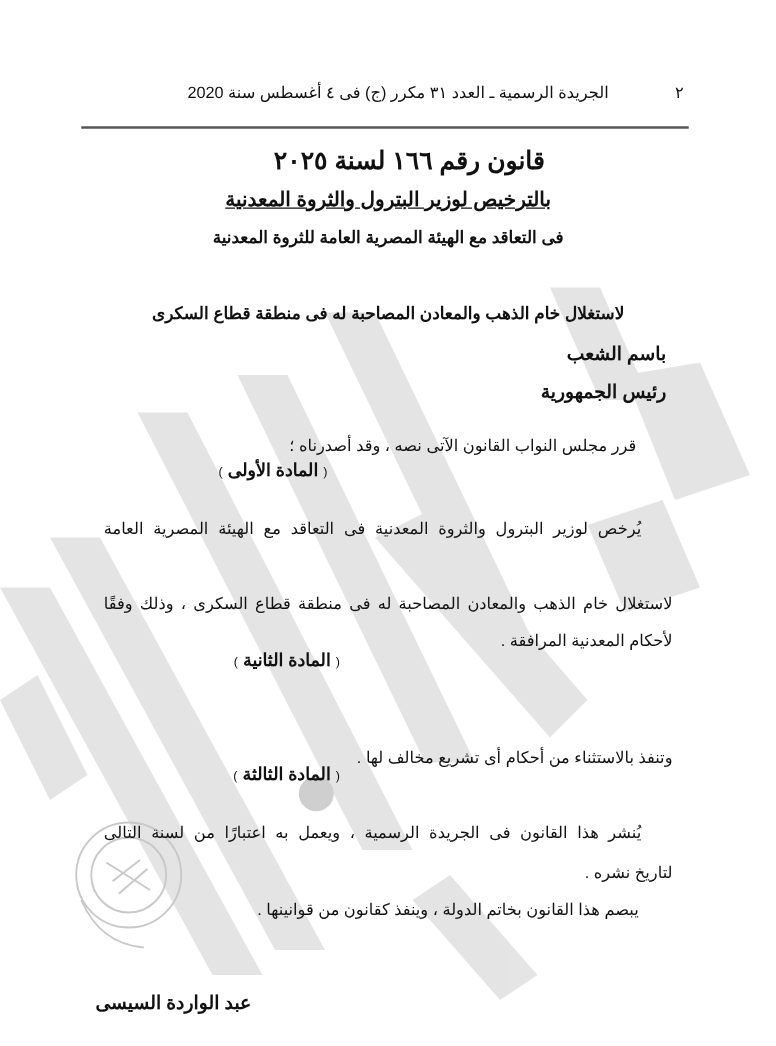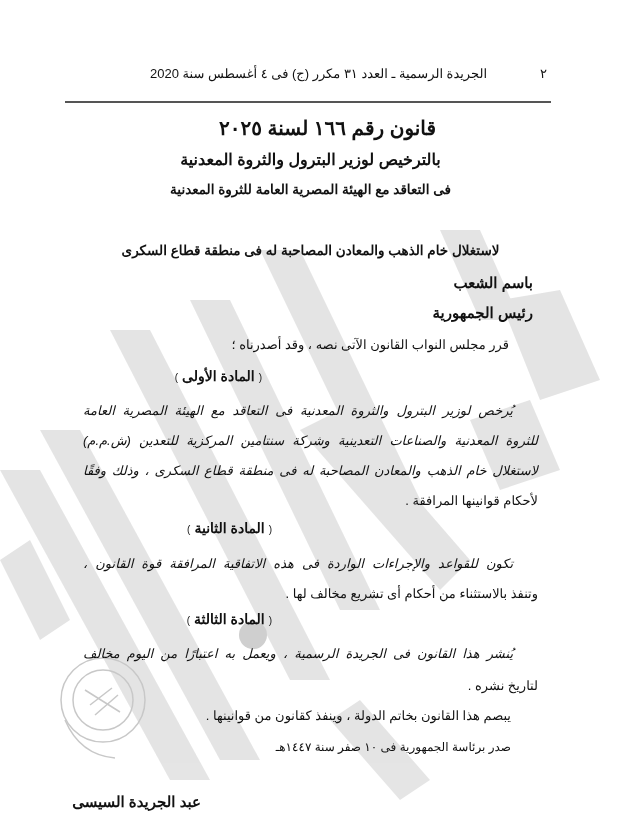--- a/index.html
+++ b/index.html
@@ -7,25 +7,25 @@
     .page { position: absolute; left: 0; top: 0; width: 621px; height: 837px; background: #fff; }
     .watermark { position: absolute; left: 0; top: 0; width: 621px; height: 837px; pointer-events: none; z-index: 0; }
     .content { position: absolute; left: 0; top: 0; width: 621px; height: 837px; z-index: 1; direction: rtl; }
     .hdr { position: absolute; top: 66px; left: 62px; width: 485px; height: 22px; font-size: 13px; font-family: "Liberation Sans", sans-serif; }
     .hdr .pg { position: absolute; right: 0; top: 0; }
     .hdr .ttl { position: absolute; right: 60px; top: 0; white-space: nowrap; }
     .hdr-rule { position: absolute; top: 101px; left: 65px; width: 486px; height: 2px; background: #555; }
     .line { position: absolute; white-space: nowrap; font-family: "Liberation Sans", sans-serif; }
     .center { left: 0; width: 621px; text-align: center; }
     .title { top: 116px; font-size: 20px; font-weight: bold; margin-left: 17px; }
-    .subtitle { top: 150px; font-size: 16px; font-weight: bold; }
+    .subtitle { top: 150px; font-size: 16px; font-weight: bold; text-decoration: underline; }
     .sub2 { font-size: 13.5px; font-weight: bold; }
     .heading-r { right: 88px; font-size: 15px; font-weight: bold; }
-    .body { font-size: 13px; }
-    .justify { left: 83px; width: 455px; text-align: justify; text-align-last: justify; font-style: italic; }
+    .body { font-size: 13px; margin-top: 12px; }
+    .justify { left: 83px; width: 455px; text-align: justify; text-align-last: justify; }
     .article { font-size: 14px; font-weight: bold; text-align: center; }
     .article .paren { font-size: 10px; font-weight: normal; padding: 0 4px; }
     .small { font-size: 12px; }
     .sig { top: 793px; right: 420px; font-size: 15px; font-weight: bold; }
   </style>
 </head>
 <body>
 
 <div class="page">
 
@@ -67,34 +67,31 @@
     <div class="line center sub2" style="top:242px">لاستغلال خام الذهب والمعادن المصاحبة له فى منطقة قطاع السكرى</div>
 
     <div class="line heading-r" style="top:274px">باسم الشعب</div>
     <div class="line heading-r" style="top:304px">رئيس الجمهورية</div>
     <div class="line body" style="top:337px; right:112px">قرر مجلس النواب القانون الآتى نصه ، وقد أصدرناه ؛</div>
 
     <div class="line article" style="top:368px; right:355px">
       <span class="paren">(</span><span>المادة الأولى</span><span class="paren">)</span>
     </div>
     <div class="line body justify" style="top:403px; width:430px; left:83px">يُرخص لوزير البترول والثروة المعدنية فى التعاقد مع الهيئة المصرية العامة</div>
-    <div class="line body justify" style="top:433px">للثروة المعدنية والصناعات التعدينية وشركة سنتامين المركزية للتعدين (ش.م.م)</div>
     <div class="line body justify" style="top:463px">لاستغلال خام الذهب والمعادن المصاحبة له فى منطقة قطاع السكرى ، وذلك وفقًا</div>
-    <div class="line body" style="top:493px; right:83px">لأحكام قوانينها المرافقة .</div>
+    <div class="line body" style="top:493px; right:83px">لأحكام المعدنية المرافقة .</div>
 
     <div class="line article" style="top:520px; right:345px">
       <span class="paren">(</span><span>المادة الثانية</span><span class="paren">)</span>
     </div>
-    <div class="line body justify" style="top:556px; width:430px; left:83px">تكون للقواعد والإجراءات الواردة فى هذه الاتفاقية المرافقة قوة القانون ،</div>
     <div class="line body" style="top:586px; right:83px">وتنفذ بالاستثناء من أحكام أى تشريع مخالف لها .</div>
 
     <div class="line article" style="top:611px; right:345px">
       <span class="paren">(</span><span>المادة الثالثة</span><span class="paren">)</span>
     </div>
-    <div class="line body justify" style="top:646px; width:430px; left:83px">يُنشر هذا القانون فى الجريدة الرسمية ، ويعمل به اعتبارًا من اليوم مخالف</div>
+    <div class="line body justify" style="top:646px; width:430px; left:83px">يُنشر هذا القانون فى الجريدة الرسمية ، ويعمل به اعتبارًا من لسنة التالى</div>
     <div class="line body" style="top:678px; right:83px">لتاريخ نشره .</div>
 
     <div class="line body" style="top:708px; right:110px">يبصم هذا القانون بخاتم الدولة ، وينفذ كقانون من قوانينها .</div>
-    <div class="line small" style="top:740px; right:110px">صدر برئاسة الجمهورية فى ١٠ صفر سنة ١٤٤٧هـ</div>
 
-    <div class="line sig">عبد الجريدة السيسى</div>
+    <div class="line sig">عبد الواردة السيسى</div>
   </div>
 </div>
 
 </body></html>

